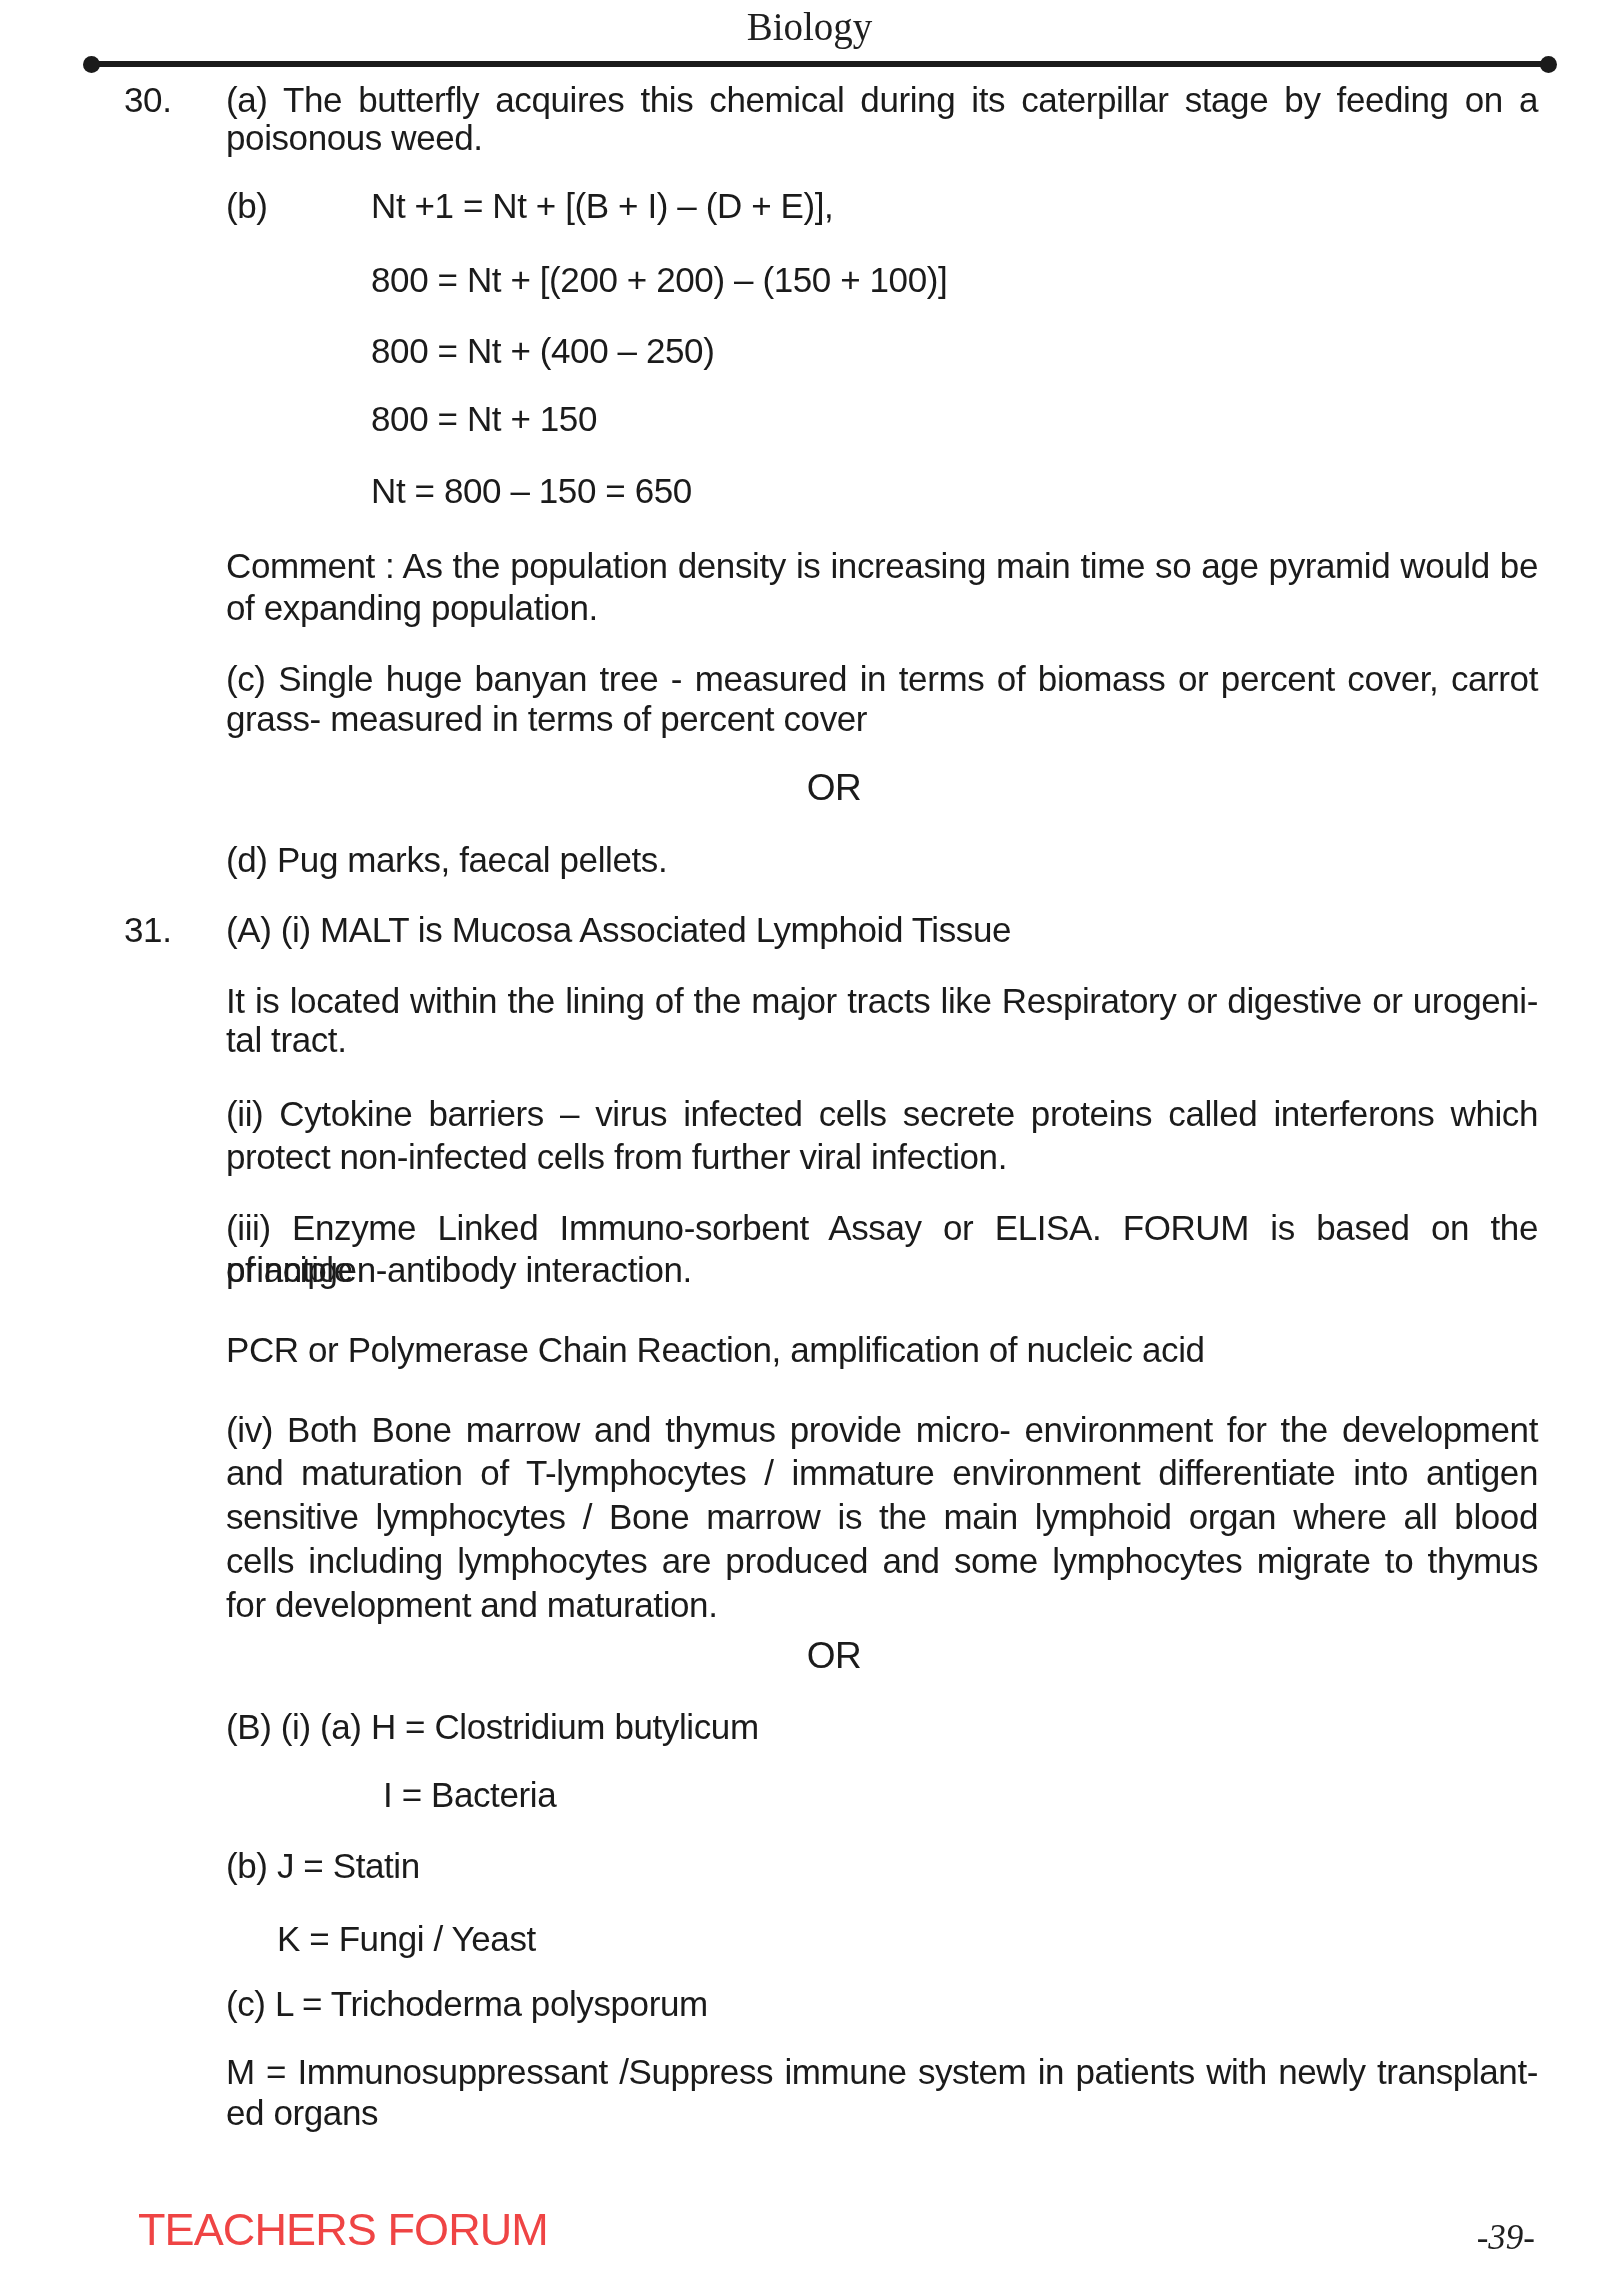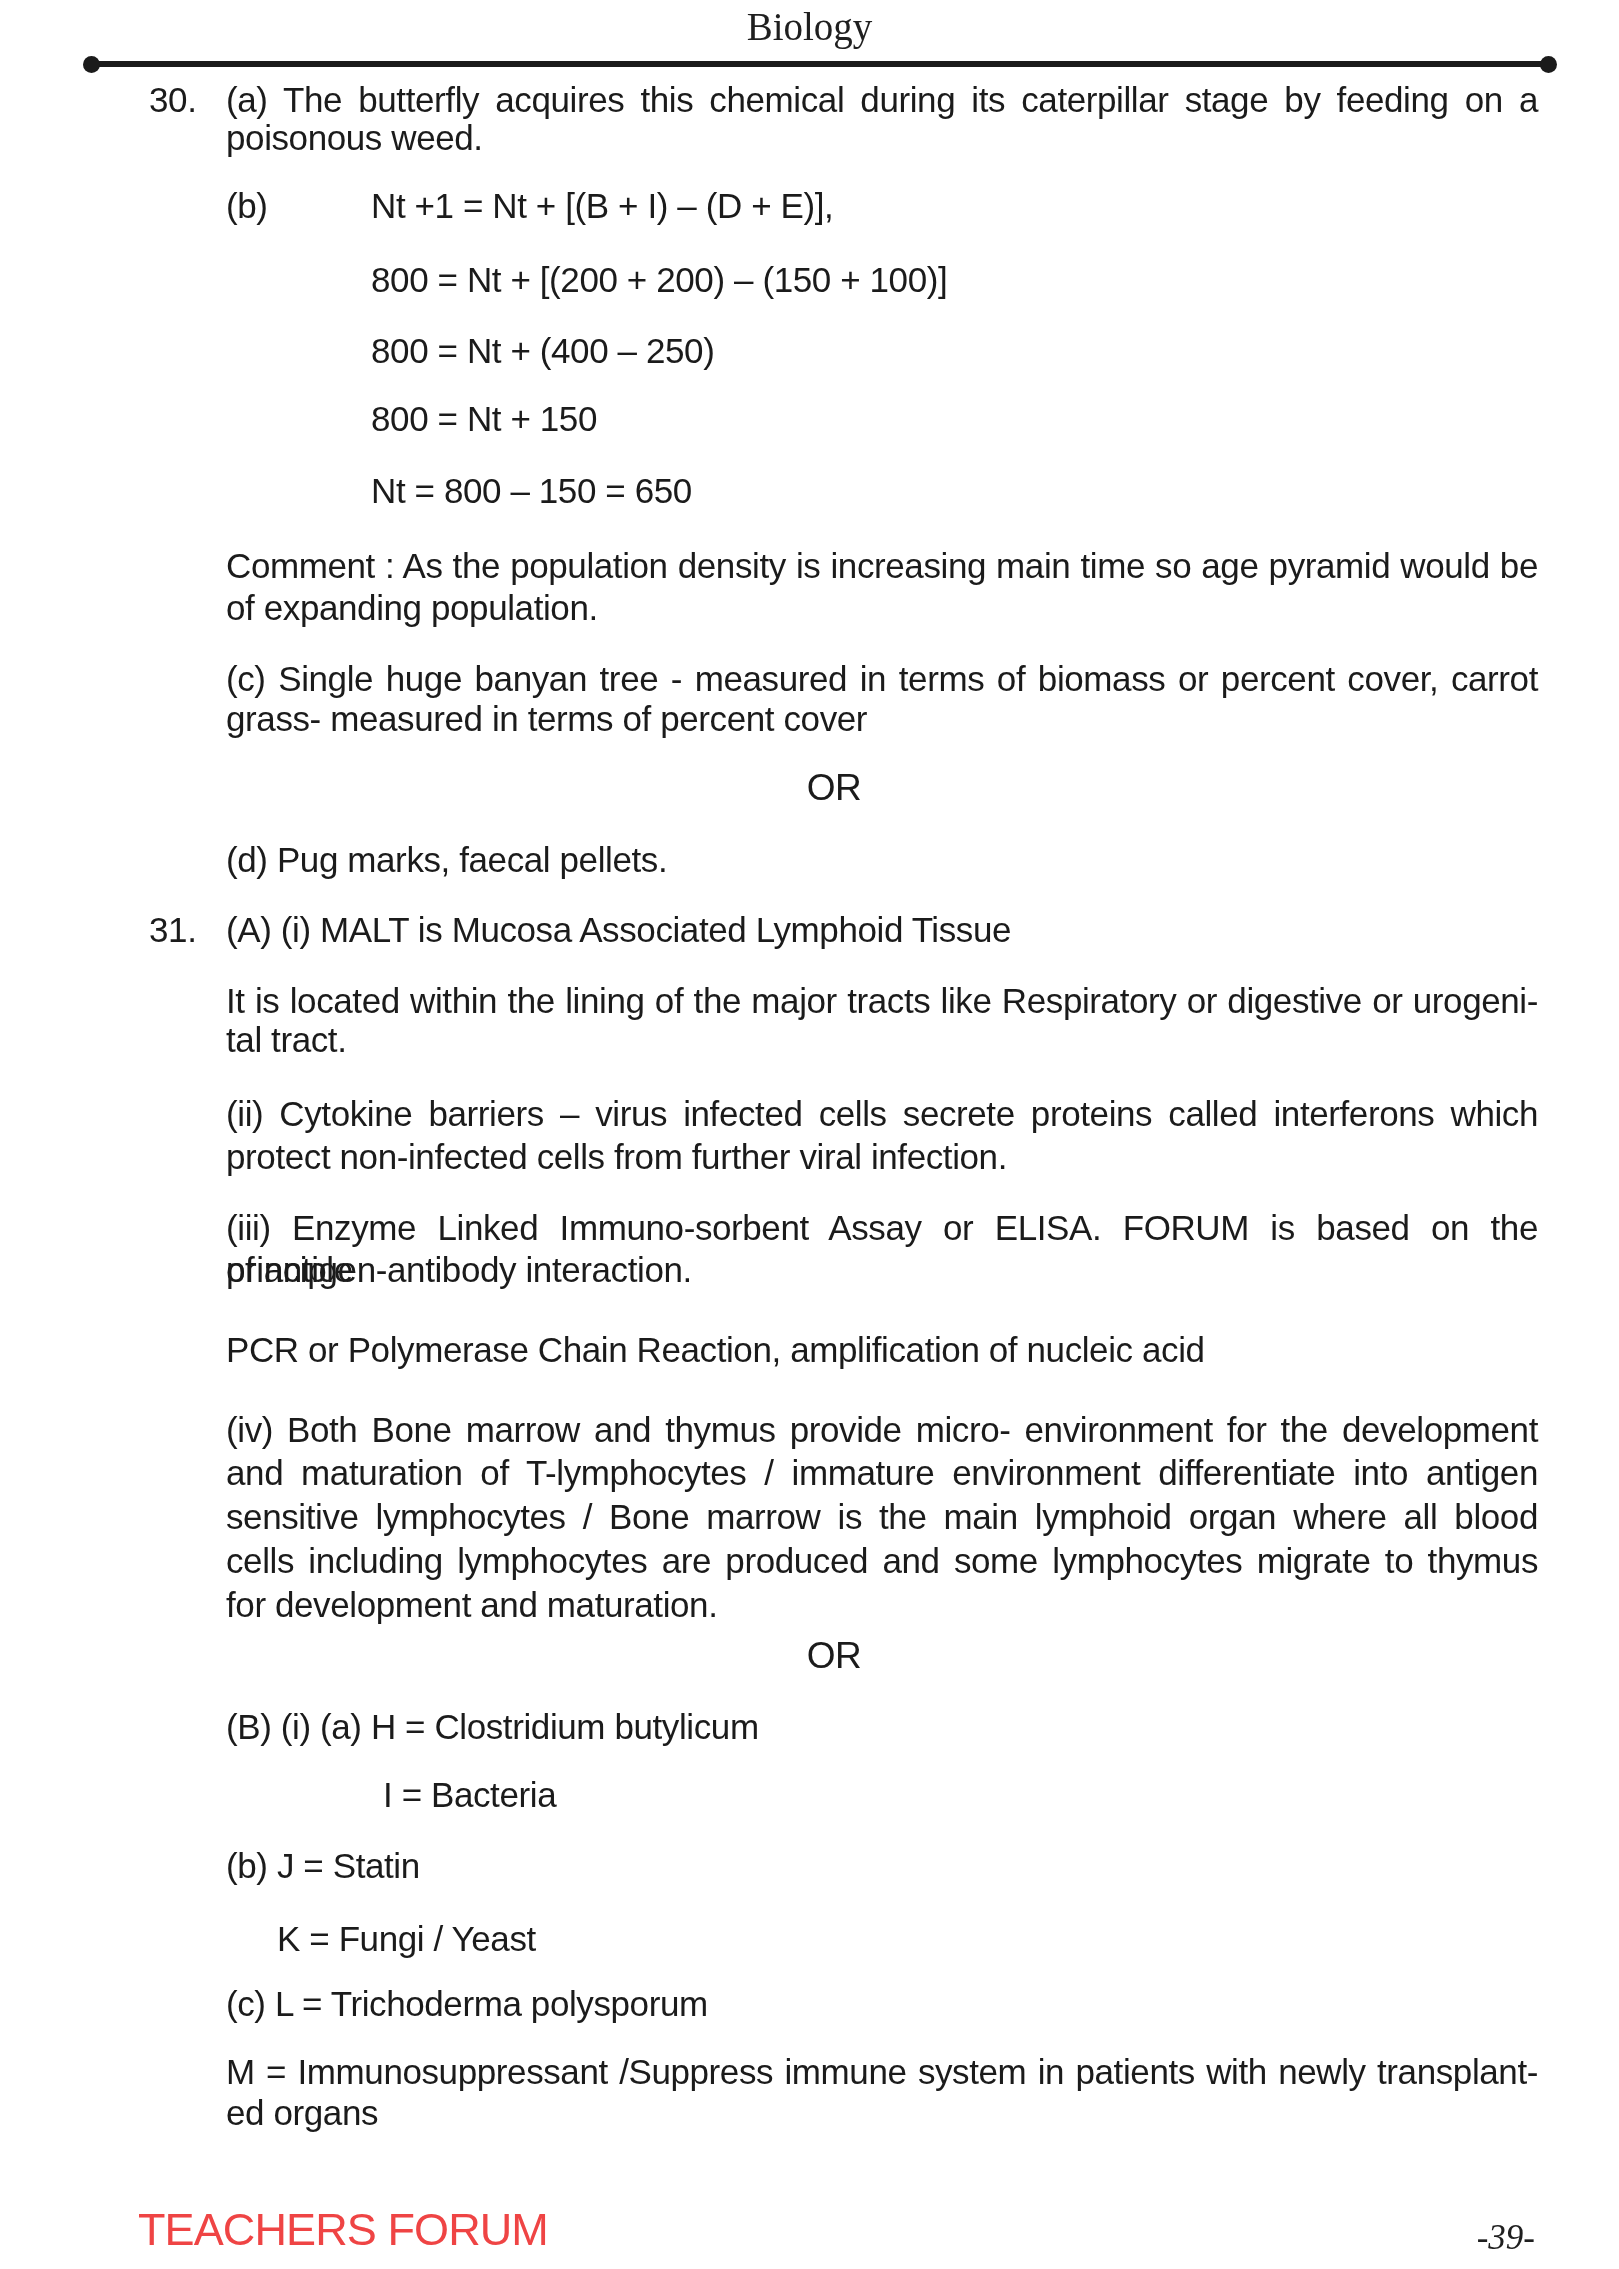--- a/index.html
+++ b/index.html
@@ -24,21 +24,21 @@
     background:#1b1b1b; top:-5.3px;
   }
   .rule .dot.left  { left:-8px; }
   .rule .dot.right { right:-8px; }
 
   .ln {
     position:absolute; left:226px; width:1312px;
     font-size:35px; line-height:42px; letter-spacing:-0.4px;
   }
   .just { text-align:justify; text-align-last:justify; }
-  .num  { left:149px; width:84px; }
+  .num  { left:124px; width:84px; }
   .eq   { left:371px; width:auto; }
   .or   { left:224px; width:1220px; text-align:center; font-size:37px; }
   .ind-i { left:383px; width:auto; }
   .ind-k { left:277px; width:auto; }
 
   .footer-brand {
     position:absolute; left:138px; top:2209px;
     font-size:45px; line-height:42px; letter-spacing:-0.9px; color:#ef4444;
   }
   .footer-page {

